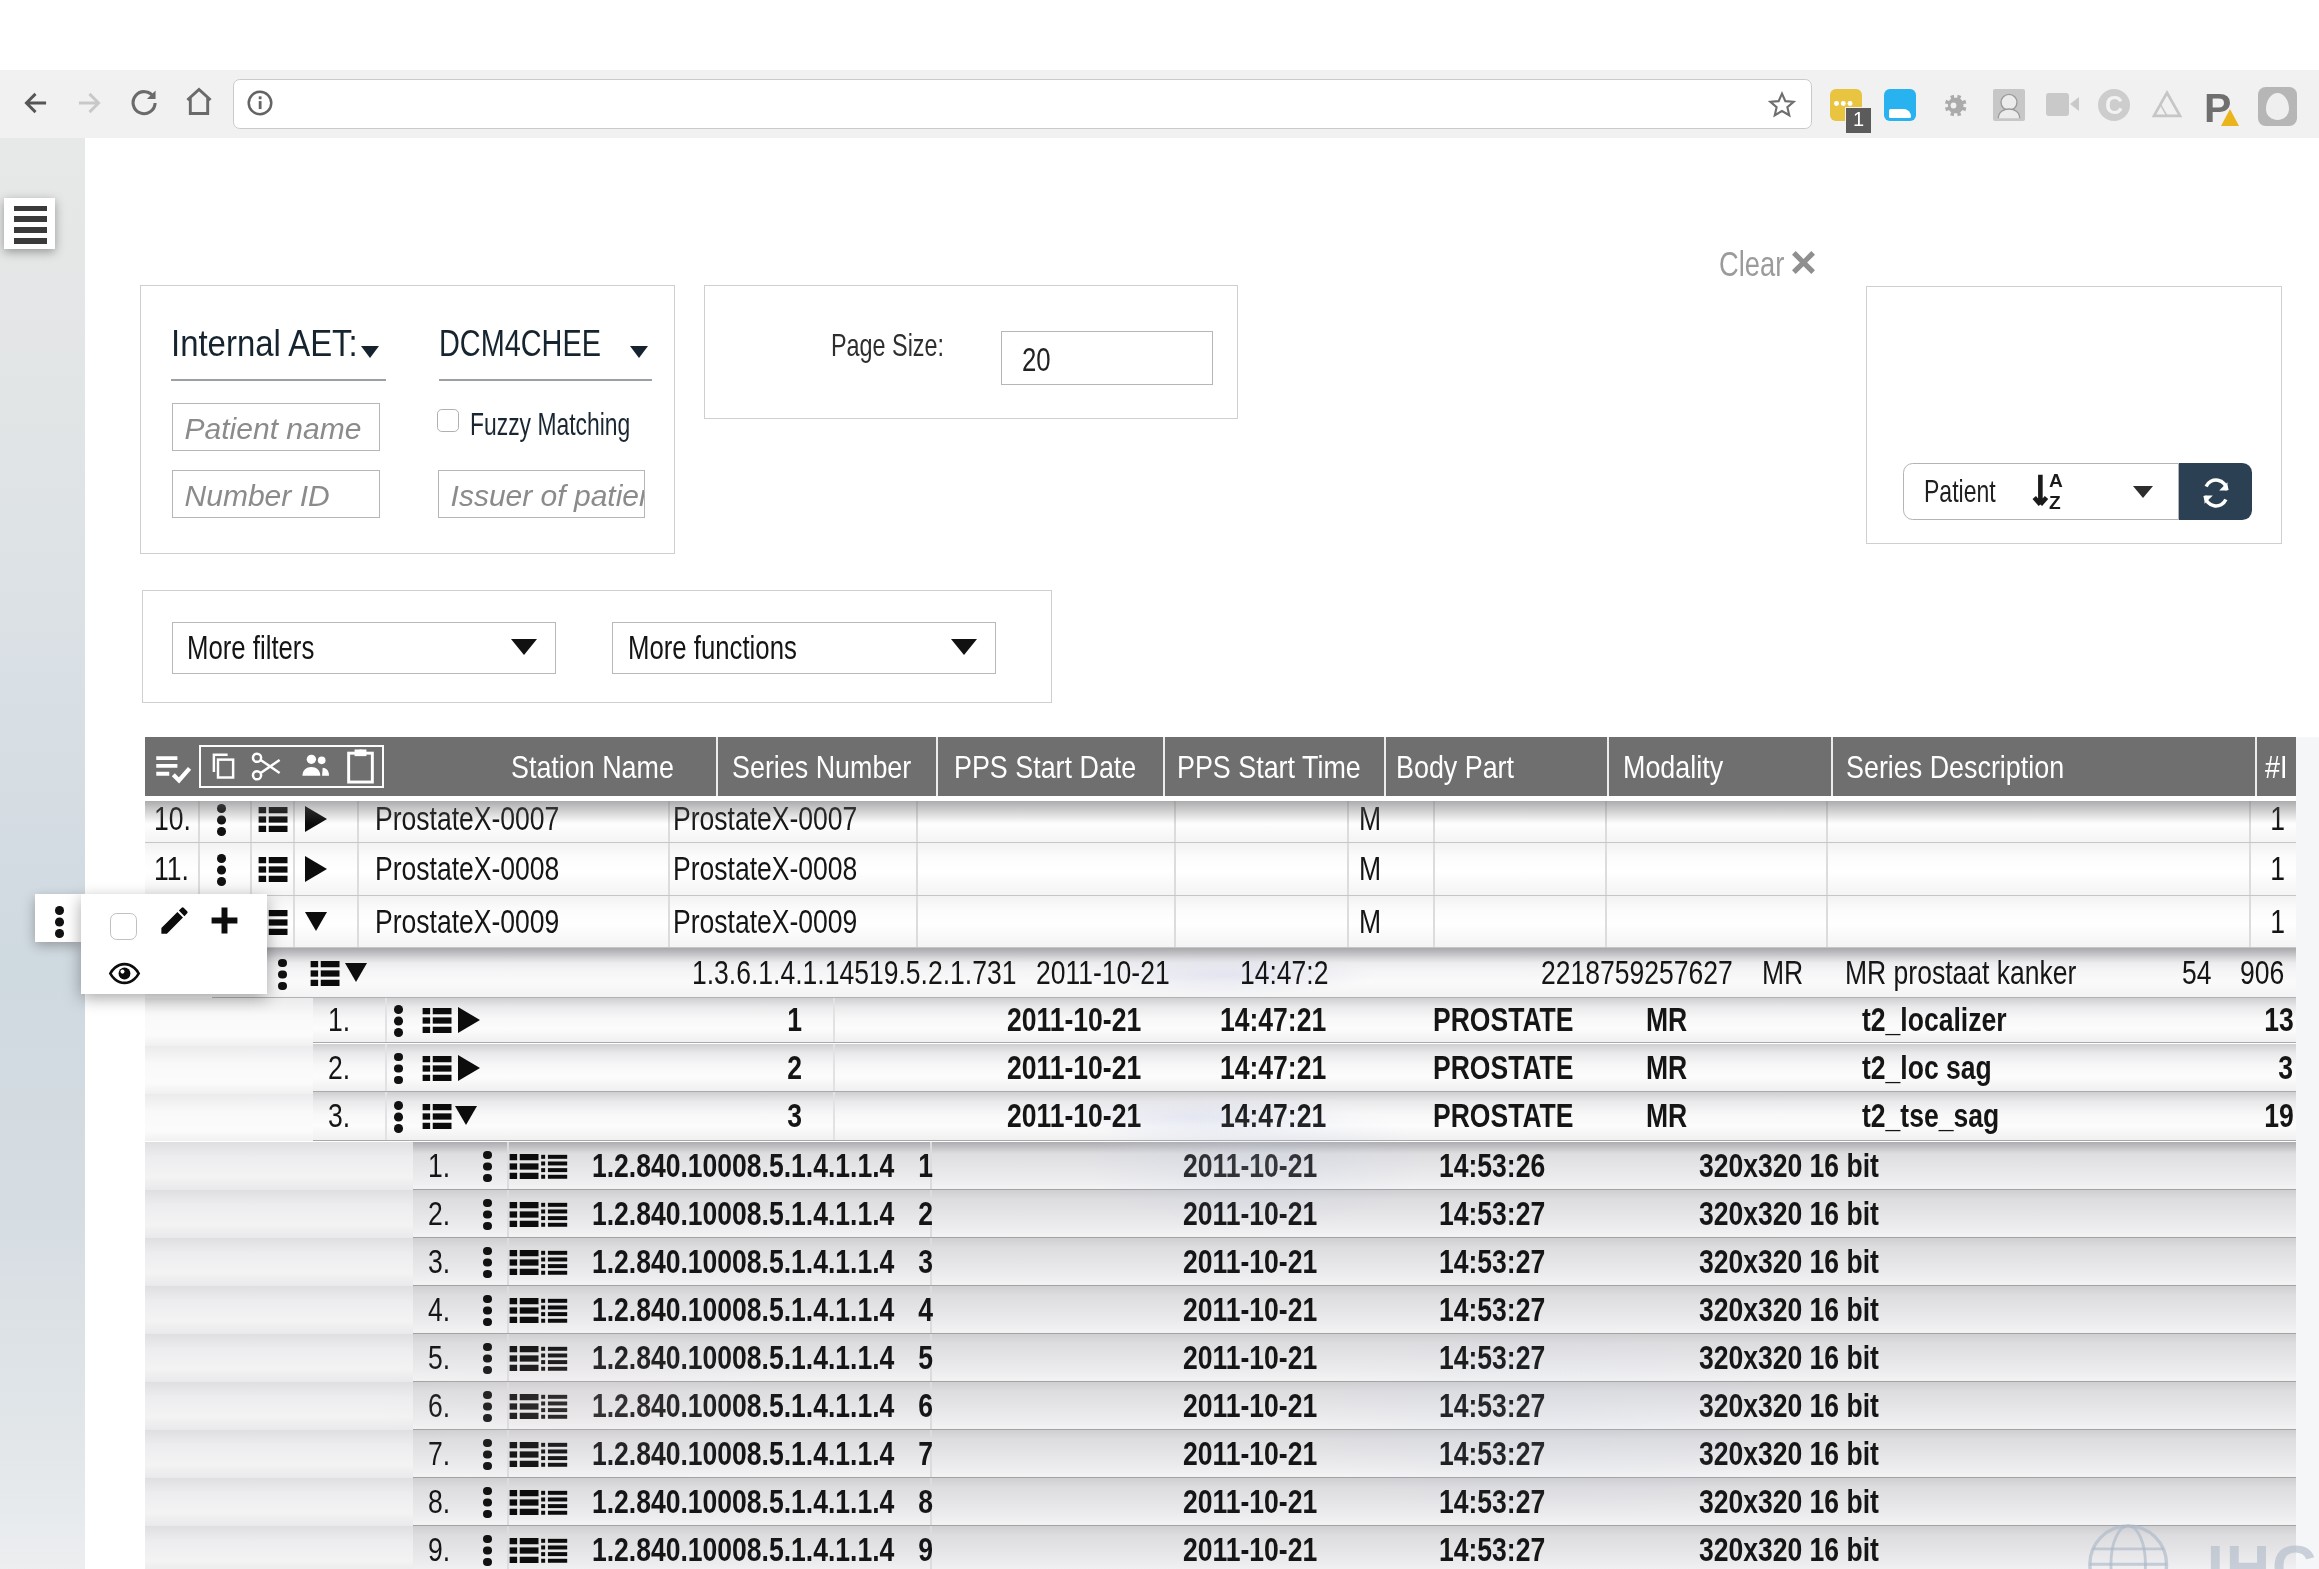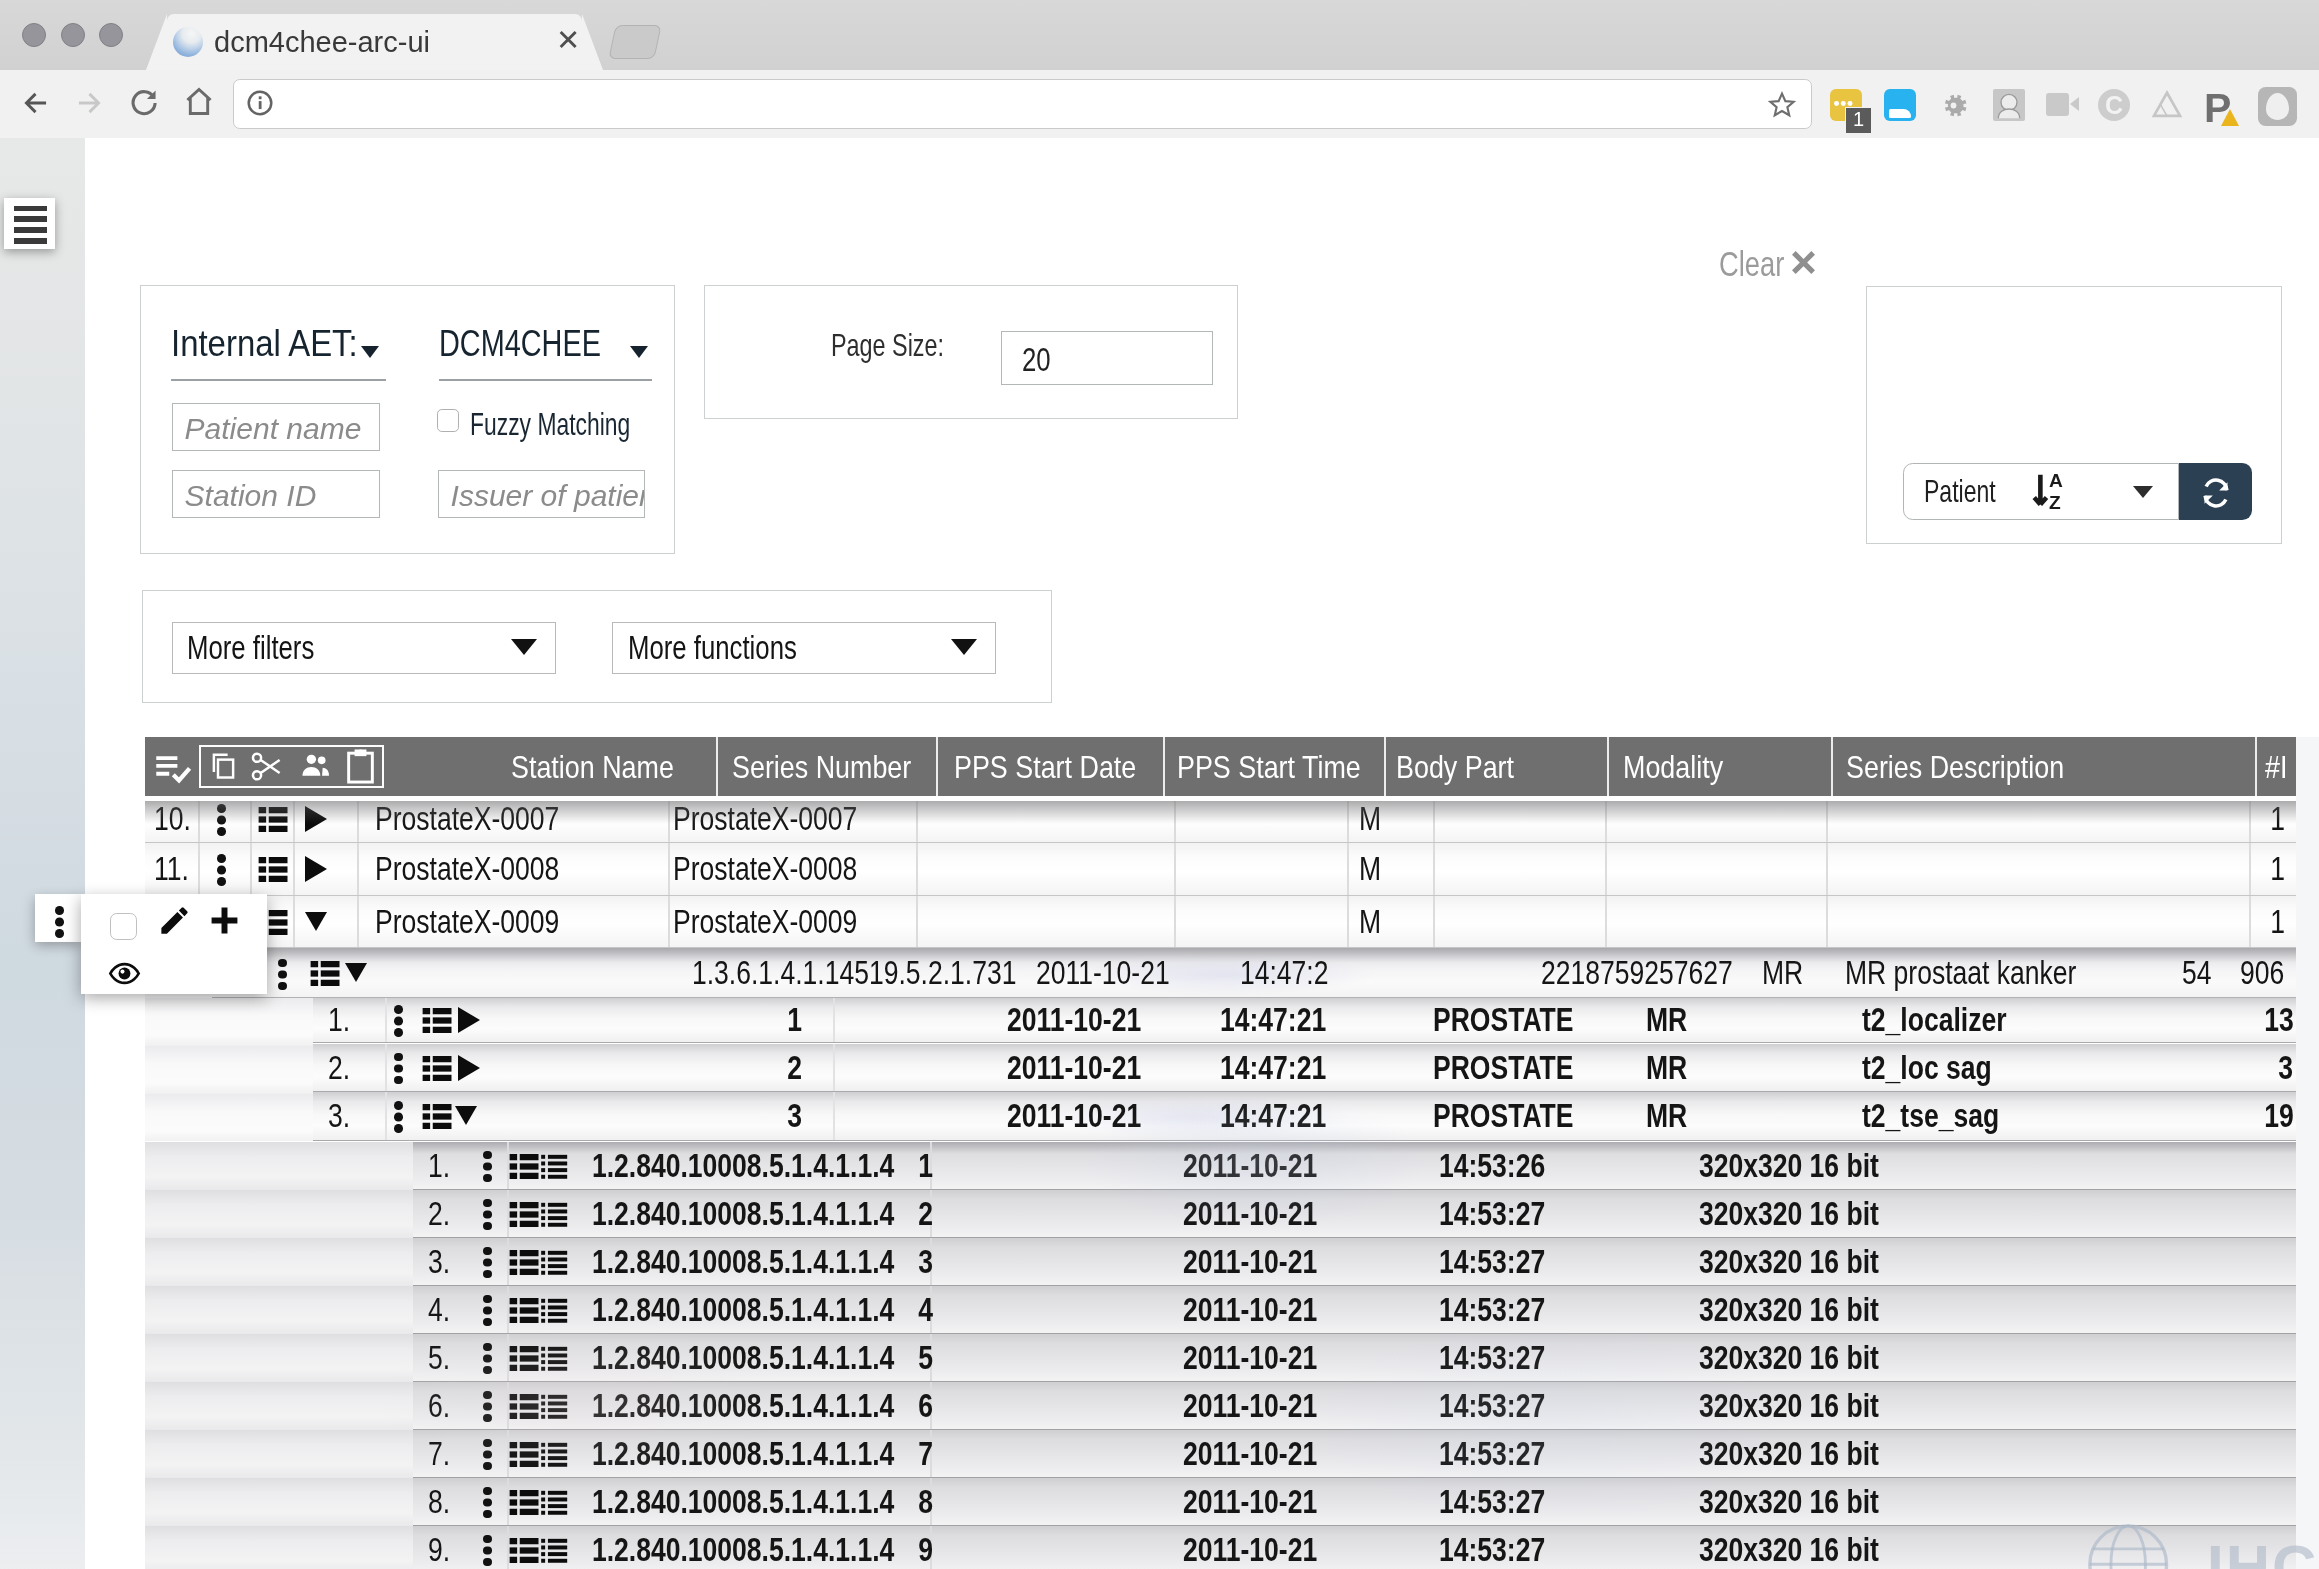--- a/index.html
+++ b/index.html
@@ -55,31 +55,20 @@
   box-shadow:0 11.6px 0 #111, 0 23px 0 #111; }
 .tri-r { position:absolute; width:0; height:0; border-top:13.5px solid transparent;
   border-bottom:13.5px solid transparent; border-left:22px solid #0c0c0c; }
 .tri-d { position:absolute; width:0; height:0; border-left:11.6px solid transparent;
   border-right:11.6px solid transparent; border-top:19.3px solid #0c0c0c; }
 .vline { position:absolute; top:0; width:1.9px; height:100%; background:#dcdcdc; }
 </style>
 </head>
 <body>
 <div id="app">
-  <div id="tabbar">
-    <span class="light" style="left:22px;"></span>
-    <span class="light" style="left:61px;"></span>
-    <span class="light" style="left:99px;"></span>
-    <div id="tab">
-      <div id="favicon"></div>
-      <div id="tabtitle">dcm4chee-arc-ui</div>
-      <div id="tabclose">✕</div>
-    </div>
-    <div id="newtab"></div>
-  </div>
   <div id="toolbar">
     <svg class="abs" style="left:24px;top:20px;" width="24" height="26" viewBox="0 0 25 27">
       <path d="M23 13.5 H3 M12 4 l-9.5 9.5 9.5 9.5" stroke="#565656" stroke-width="3" fill="none"></path>
     </svg>
     <svg class="abs" style="left:77px;top:20px;" width="24" height="26" viewBox="0 0 25 27">
       <path d="M2 13.5 H22 M13 4 l9.5 9.5 -9.5 9.5" stroke="#c9c8c9" stroke-width="3" fill="none"></path>
     </svg>
     <svg class="abs" style="left:130px;top:18.3px;" width="28" height="29" viewBox="0 0 29 30">
       <path d="M24.5 9.5 A11.4 11.4 0 1 0 26 15.5" stroke="#6a6a6a" stroke-width="3.2" fill="none"></path>
       <path d="M26.5 2.5 v9 h-9 z" fill="#6a6a6a"></path>
@@ -140,21 +129,21 @@
 <div class="abs" style="left:171px;top:241px;width:215px;height:1.9px;background:#9aa0a4;"></div>
 <div class="lbl ct" style="left:439px;top:185px;font-size:37px;color:#16242f;">DCM4CHEE</div>
 <div class="caret" style="left:630px;top:208px;border-left-width:9.7px;border-right-width:9.7px;border-top-width:12.6px;"></div>
 <div class="abs" style="left:439px;top:241px;width:213px;height:1.9px;background:#9aa0a4;"></div>
 <div class="input" style="left:172px;top:265px;width:208px;height:48px;">
         <span>Patient name</span>
       </div>
 <div class="abs" style="left:437px;top:271px;width:22px;height:23px;border:1.9px solid #b0b0b0;border-radius:4.8px;background:#fff;"></div>
 <div class="lbl ct" style="left:470px;top:268px;font-size:32px;color:#1a2733;transform:scaleX(0.715);">Fuzzy Matching</div>
 <div class="input" style="left:172px;top:332px;width:208px;height:48px;">
-        <span>Station ID</span>
+        <span>Number ID</span>
       </div>
 <div class="input" style="left:438px;top:332px;width:207px;height:48px;">
         <span>Issuer of patient ID</span>
       </div>
 <div class="panel" style="left:704px;top:147px;width:534px;height:134px;"></div>
 <div class="lbl ct" style="left:831px;top:189px;font-size:32px;color:#2e2e2e;transform:scaleX(0.73);">Page Size:</div>
 <div class="abs" style="left:1001px;top:193px;width:212px;height:54px;border:1.9px solid #b4b7b8;background:#fff;"></div>
 <div class="lbl ct" style="left:1022px;top:203px;font-size:33px;color:#222;">20</div>
 <div class="lbl ct" style="left:1719px;top:106px;font-size:35px;color:#9b9b9b;">Clear</div>
 <svg class="abs" style="left:1789px;top:110px;" width="29" height="29" viewBox="0 0 24 24">

